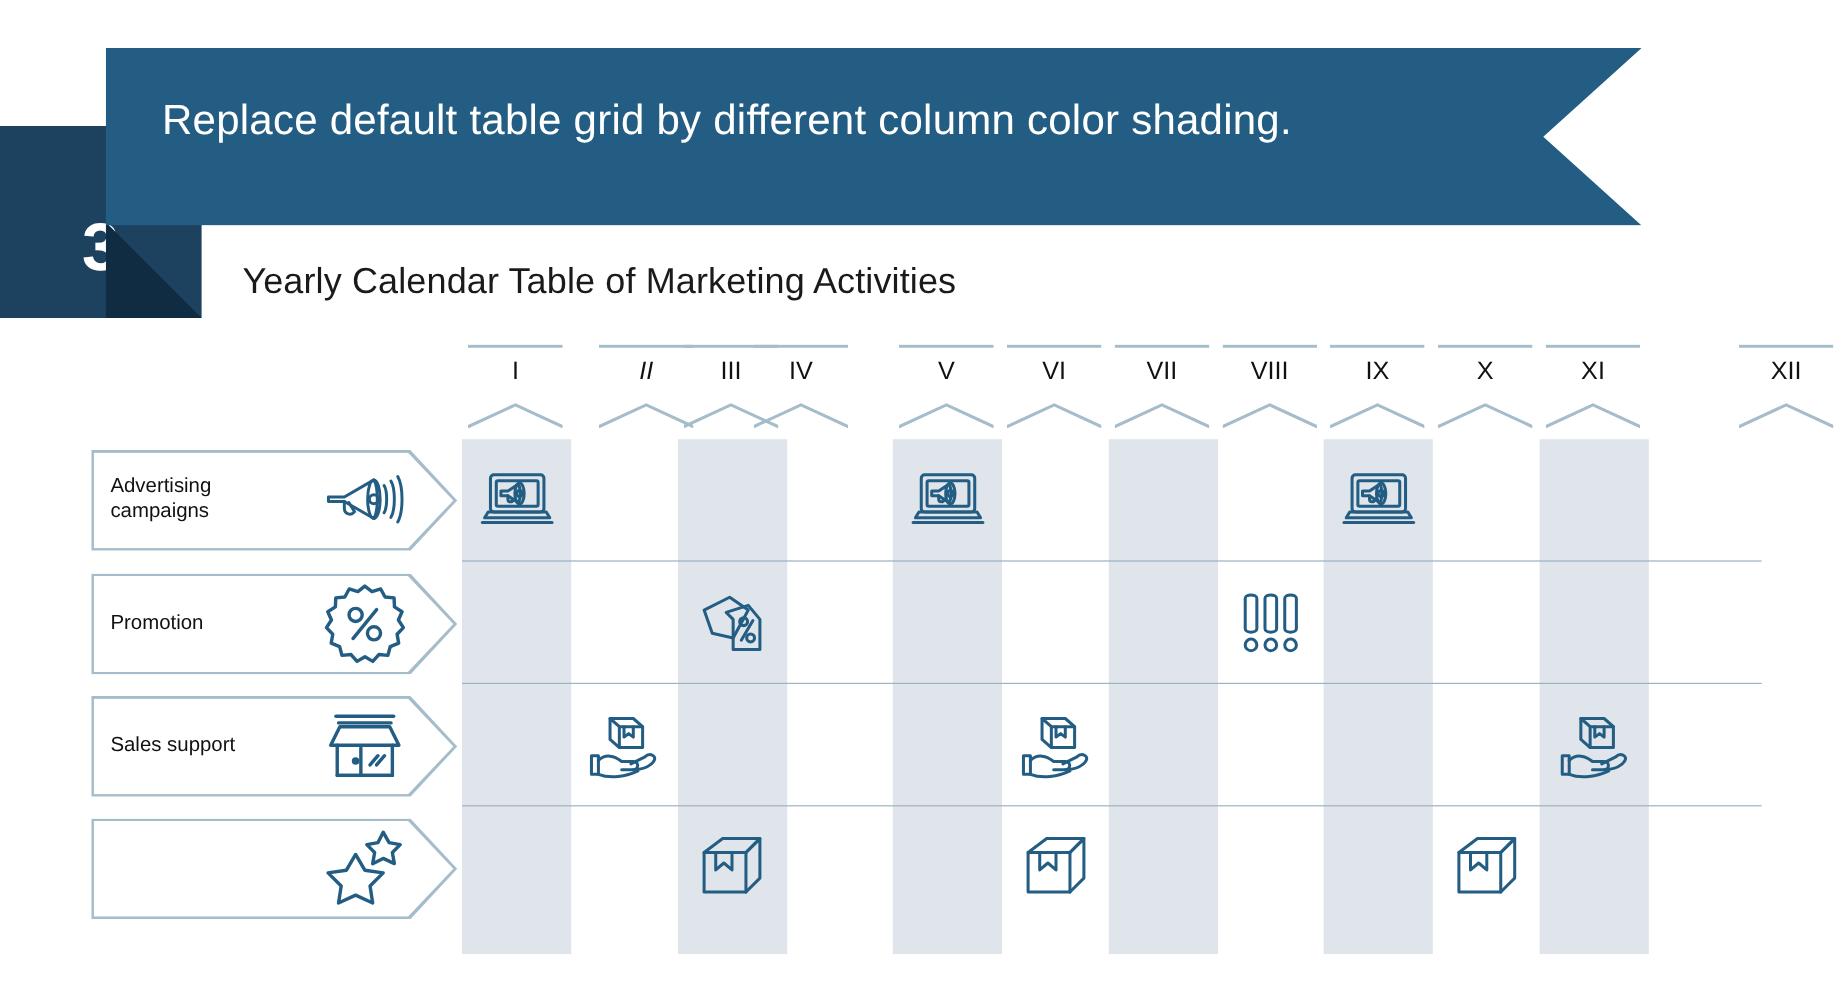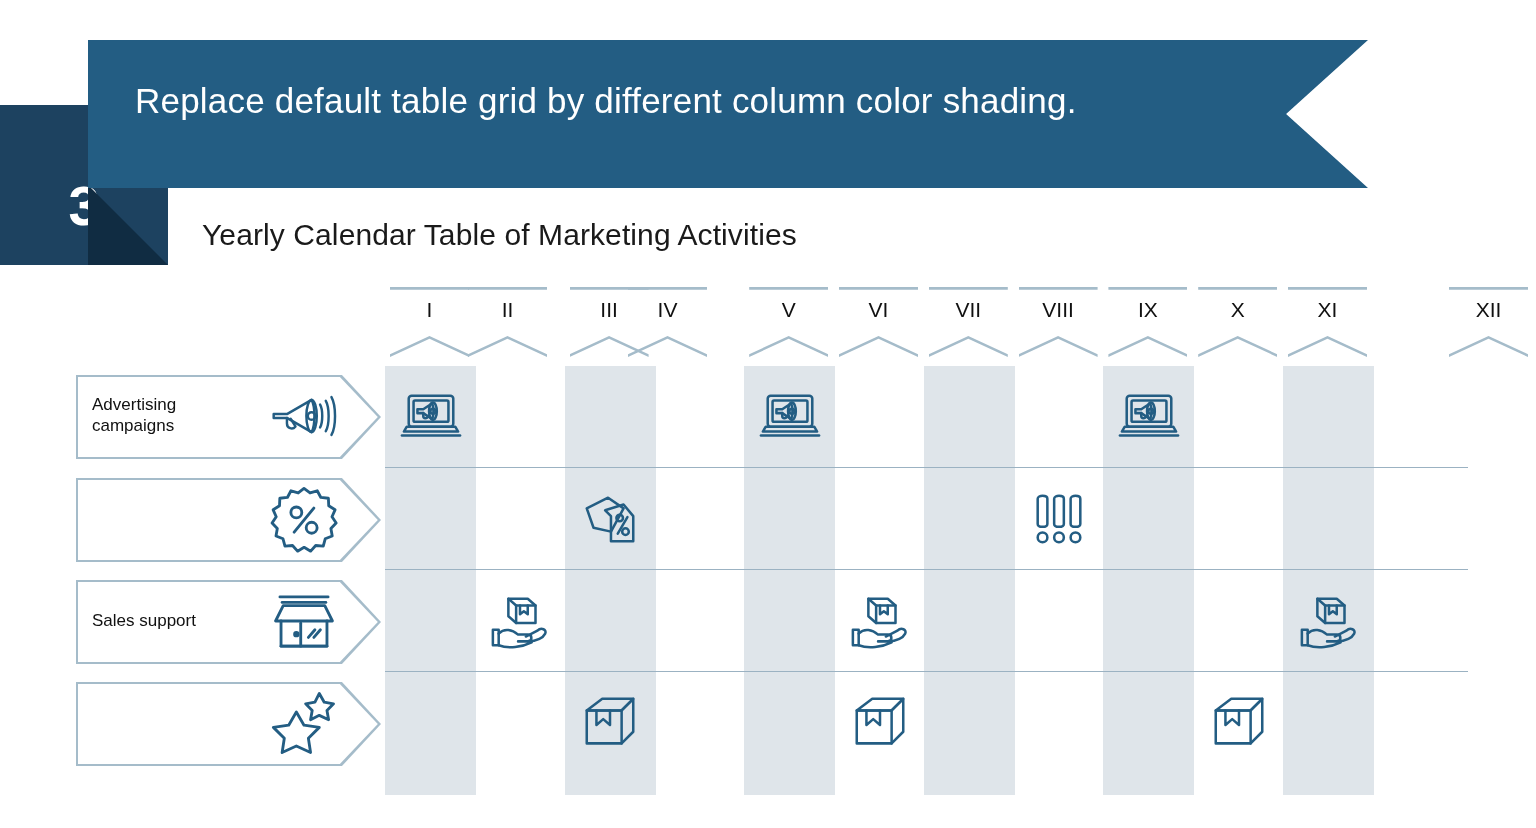--- a/index.html
+++ b/index.html
@@ -122,21 +122,21 @@
       <div class="shade-band" style="left: 744.2px; top: 366px; width: 91px; height: 429px;"></div>
       <div class="shade-band" style="left: 923.8px; top: 366px; width: 91px; height: 429px;"></div>
       <div class="shade-band" style="left: 1103.4px; top: 366px; width: 91px; height: 429px;"></div>
       <div class="shade-band" style="left: 1283px; top: 366px; width: 91px; height: 429px;"></div>
     </div>
   <div id="headers">
       <div class="hdr-cell" style="left: 390px;">
         <div class="hdr-ribbon"></div>
         <div class="hdr-label">I</div>
       </div>
-      <div class="hdr-cell" style="left: 468px;">
+      <div class="hdr-cell" style="left: 499px; font-style: italic;">
         <div class="hdr-ribbon"></div>
         <div class="hdr-label">II</div>
       </div>
       <div class="hdr-cell" style="left: 569.6px;">
         <div class="hdr-ribbon"></div>
         <div class="hdr-label">III</div>
       </div>
       <div class="hdr-cell" style="left: 628px;">
         <div class="hdr-ribbon"></div>
         <div class="hdr-label">IV</div>
@@ -195,20 +195,23 @@
             <circle cx="46" cy="28" r="4"></circle>
             <path d="M55 16 C58 21 58 35 55 40"></path>
             <path d="M61 12 C65 19 65 37 61 44"></path>
             <path d="M67 8 C72 17 72 39 67 48"></path>
           </svg>
         </div>
       </div>
       <div class="row-label" style="top: 478px;">
         <div class="chev-bg"></div>
         <div class="chev-inner"></div>
+        <div class="chev-text">
+          <span>Promotion</span>
+        </div>
         <div class="chev-icon">
           <svg viewBox="0 0 64 64" width="100%" height="100%" fill="none" stroke="#235d83" stroke-width="2.6" stroke-linecap="round" stroke-linejoin="round">
             <path d="M32 4 l5.5 4.2 6.6 -2 3.3 6.1 6.9 0.7 0.3 6.9 5.8 3.7 -2.8 6.3 3.8 5.8 -4.8 5 1.2 6.8 -6.4 2.6 -1.8 6.7 -6.9 -0.6 -4.6 5.2 -6 -3.5 -6 3.5 -4.6 -5.2 -6.9 0.6 -1.8 -6.7 -6.4 -2.6 1.2 -6.8 -4.8 -5 3.8 -5.8 -2.8 -6.3 5.8 -3.7 0.3 -6.9 6.9 -0.7 3.3 -6.1 6.6 2 Z"></path>
             <circle cx="25" cy="26" r="5"></circle>
             <circle cx="39" cy="40" r="5"></circle>
             <path d="M41 22 L23 44"></path>
           </svg>
         </div>
       </div>
       <div class="row-label" style="top: 580px;">

